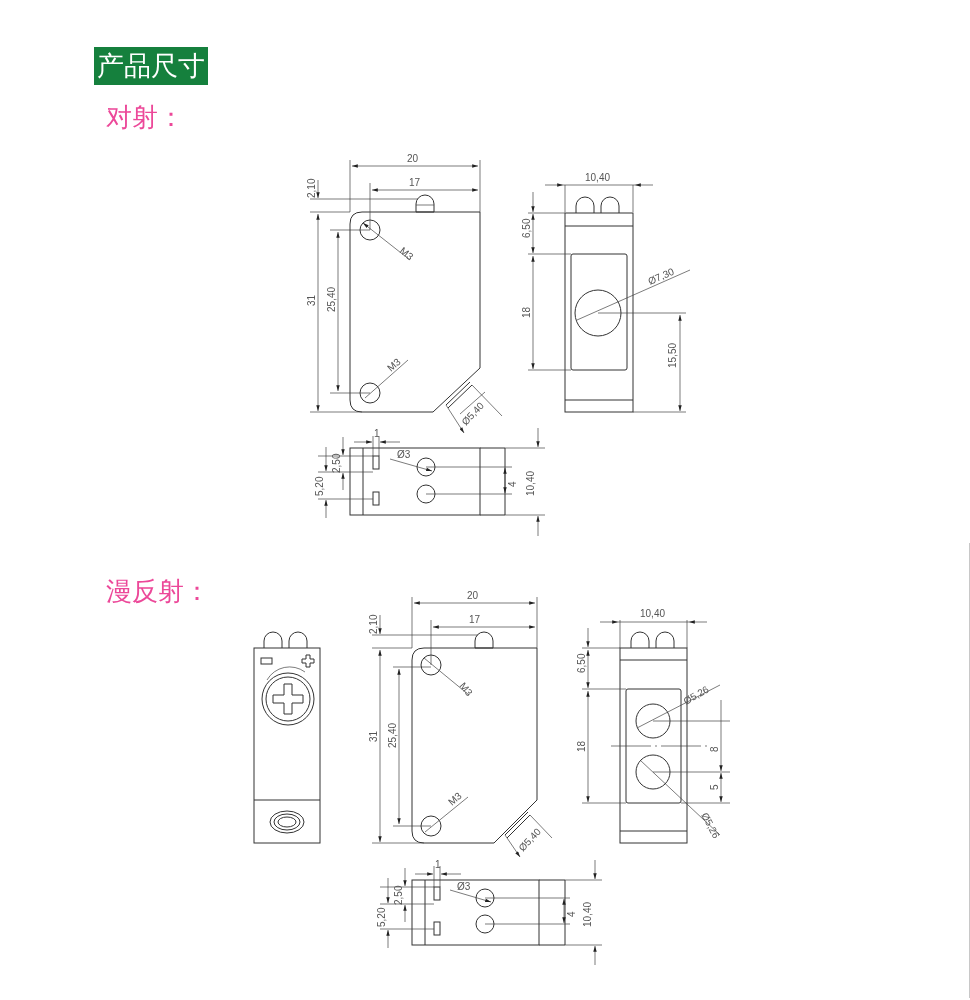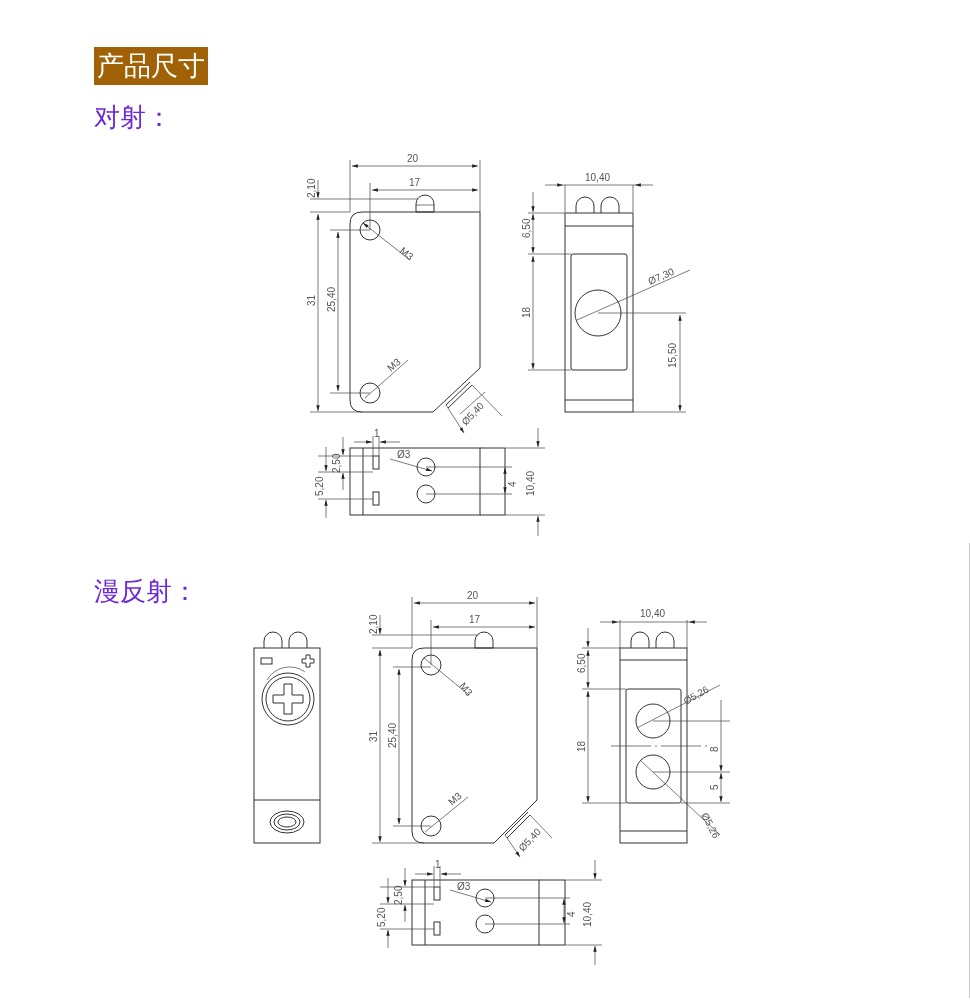--- a/index.html
+++ b/index.html
@@ -1,21 +1,21 @@
 <!DOCTYPE html>
 <html><head>
 <meta charset="utf-8">
 <style>
   html, body { margin:0; padding:0; background:#ffffff; }
   body { width:970px; height:1000px; position:relative; overflow:hidden;
          font-family:"DejaVu Sans", sans-serif; }
   .section-heading { position:absolute; left:94px; top:47px; height:38px;
-         background:#a16207; color:#ffffff; font-size:27px; line-height:38px;
+         background:#15803d; color:#ffffff; font-size:27px; line-height:38px;
          padding:0 3px; font-family:"DejaVu Serif", serif; }
-  .sub-heading { position:absolute; left:94px; font-size:26px; color:#6d28d9;
+  .sub-heading { position:absolute; left:106px; font-size:26px; color:#ec4899;
          font-family:Liberation Serif, serif; }
   svg { position:absolute; left:0; top:0; }
   .ln { stroke:#333; stroke-width:1; fill:none; }
   .thin { stroke:#444; stroke-width:0.7; fill:none; }
   .dim { font-family:"Liberation Sans Narrow","Liberation Sans", sans-serif; font-size:10px; fill:#555; }
   .arr { fill:#222; }
   .divider { position:absolute; left:969px; top:543px; width:1px; height:455px; background:#c8c8c8; }
 </style>
 </head>
 <body>

